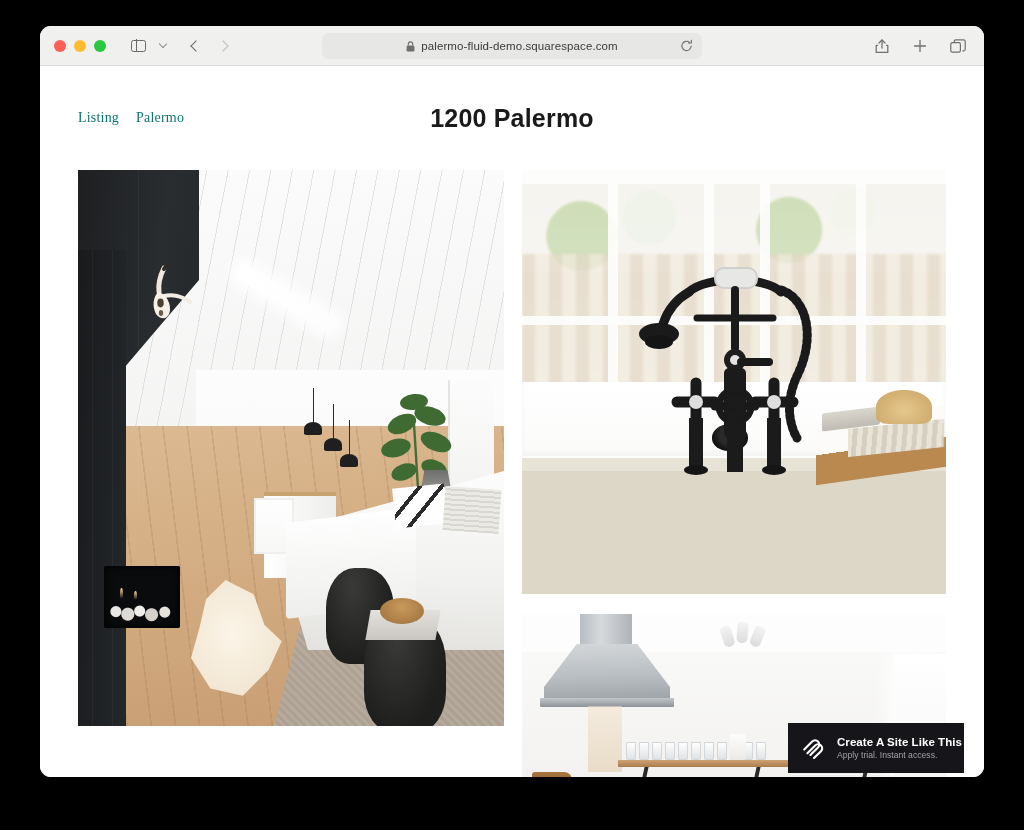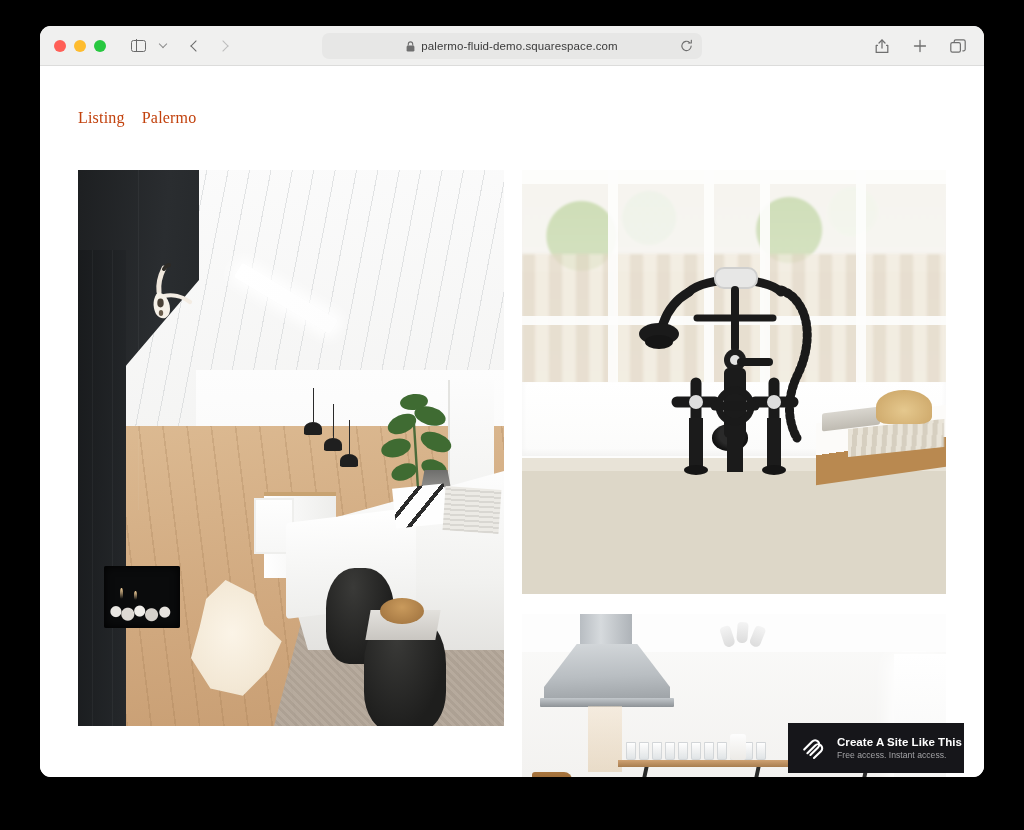--- a/index.html
+++ b/index.html
@@ -116,22 +116,22 @@
   }
   .site-header {
     position: relative;
     height: 104px;
     display: flex; align-items: center;
     padding: 0 38px;
   }
   .site-nav { display: flex; align-items: baseline; gap: 17px; }
   .nav-link {
     font-family: "Liberation Serif", serif;
-    font-size: 16px;
-    color: #c2410c;
+    font-size: 14px;
+    color: #0f766e;
     letter-spacing: 0.2px;
   }
   .site-title {
     position: absolute;
     left: 0; right: 0; top: 50%;
     transform: translateY(-50%);
     text-align: center;
     font-family: "Liberation Sans", sans-serif;
     font-size: 25px;
     font-weight: 600;
@@ -596,20 +596,21 @@
       </div>
     </div>
 
     <div class="page">
 
       <div class="site-header">
         <nav class="site-nav">
           <a class="nav-link">Listing</a>
           <a class="nav-link">Palermo</a>
         </nav>
+        <div class="site-title">1200 Palermo</div>
       </div>
 
       <div class="gallery">
 
         <div class="col-left">
           <div class="photo photo-a">
             <div class="pa-ceiling"></div>
             <div class="pa-backwall"></div>
             <div class="pa-skylight"></div>
             <div class="pa-floor-inner"></div>
@@ -786,19 +787,19 @@
         <span class="sqsp-logo">
           <svg width="26" height="26" viewBox="0 0 26 26">
             <g fill="none" stroke="#ffffff" stroke-width="2.1" stroke-linecap="round">
               <path d="M4.2 14.6 L12.2 6.6 a4.1 4.1 0 0 1 5.8 5.8 L10.4 20"></path>
               <path d="M7.4 18.2 L15.2 10.4 a4.1 4.1 0 0 1 5.8 5.8 L14 23"></path>
             </g>
           </svg>
         </span>
         <span class="sqsp-text">
           <span class="sqsp-title">Create A Site Like This</span>
-          <span class="sqsp-sub">Free access. Instant access.</span>
+          <span class="sqsp-sub">Apply trial. Instant access.</span>
         </span>
       </div>
 
     </div>
   </div>
 </div>
 
 </body></html>

